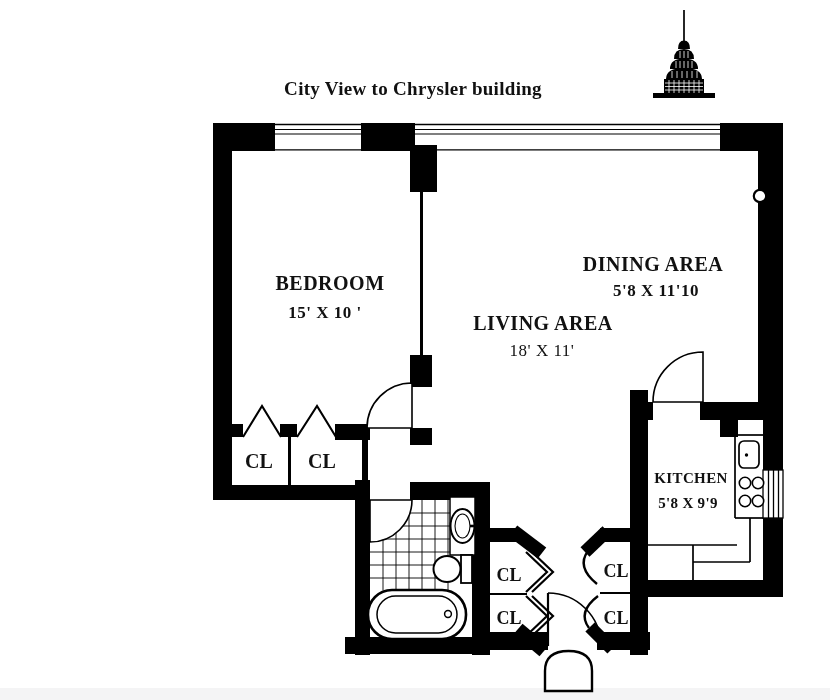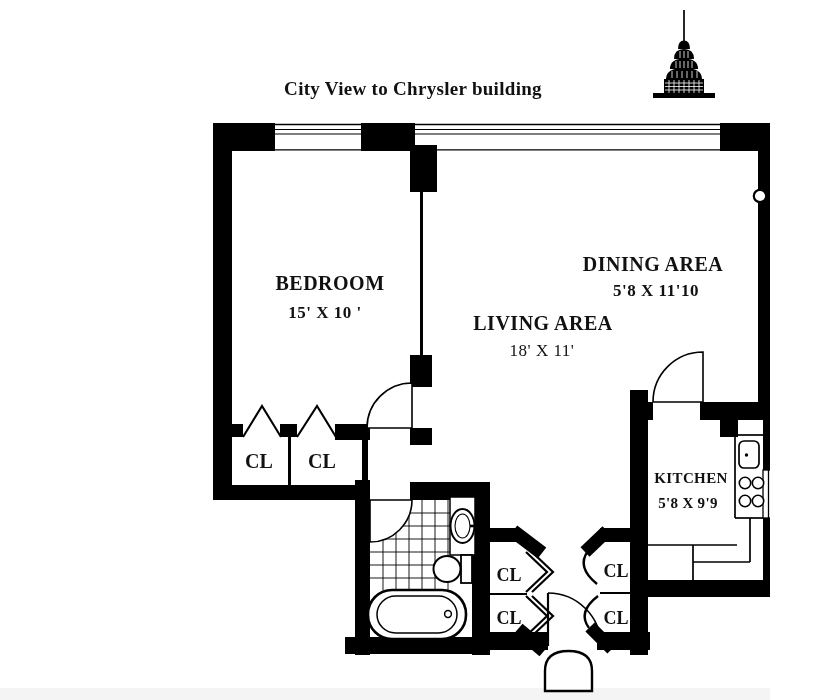--- a/index.html
+++ b/index.html
@@ -1,16 +1,16 @@
 <!DOCTYPE html>
 <html><head>
 <meta charset="utf-8">
 <style>
   html,body{margin:0;padding:0;background:#ffffff;}
-  .stage{position:relative;width:770px;height:700px;background:#d946ef;overflow:hidden;text-decoration:underline;}
+  .stage{position:relative;width:830px;height:700px;background:#d946ef;overflow:hidden;text-decoration:underline;}
   svg{display:block;}
   text{font-family:"Liberation Serif","DejaVu Serif",serif;fill:#111;}
   .room-name{font-size:20px;font-weight:bold;letter-spacing:.5px;}
   .room-dims{font-size:17px;font-weight:bold;letter-spacing:.5px;}
   .room-dims-light{font-size:17px;font-weight:normal;letter-spacing:.5px;}
   .cl-label{font-size:20px;font-weight:bold;}
   .cl-label-sm{font-size:18px;font-weight:bold;}
   .title-text{font-size:19px;font-weight:bold;letter-spacing:.3px;}
   .kitchen-name{font-size:15px;font-weight:bold;letter-spacing:.4px;}
   .kitchen-dims{font-size:15px;font-weight:bold;letter-spacing:.3px;}

